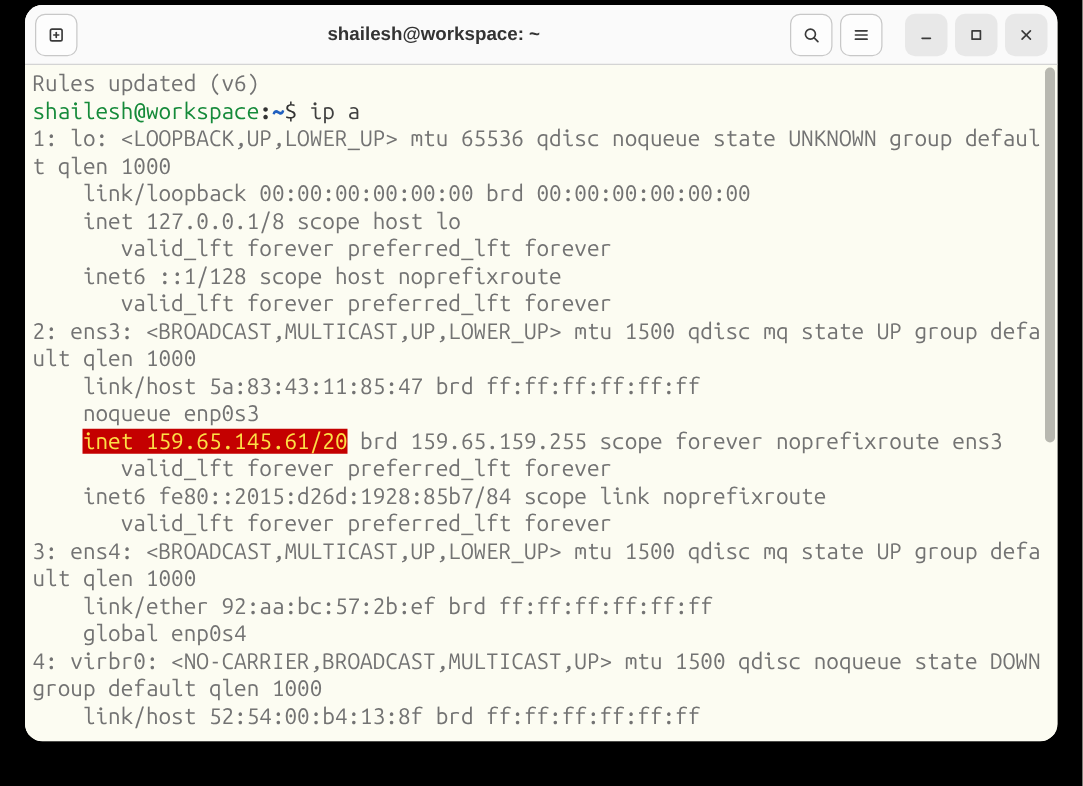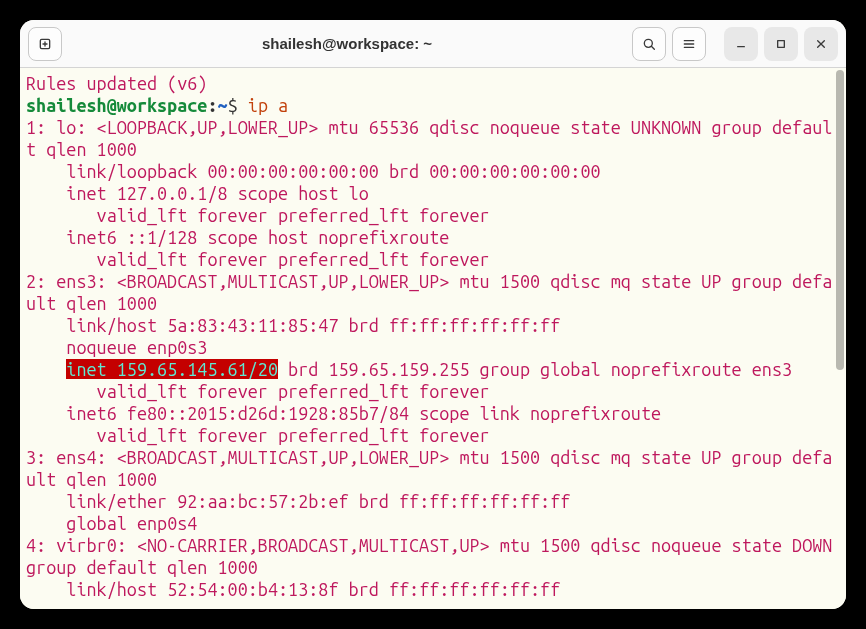--- a/index.html
+++ b/index.html
@@ -8,21 +8,21 @@
     padding: 0;
     background: #000;
     font-family: sans-serif;
     width: 866px;
     height: 629px;
     overflow: hidden;
   }
   .window {
     position: absolute;
     left: 20px;
-    top: 20px;
+    top: 4px;
     width: 826px;
     height: 589px;
     background: #fafaf0;
     border-radius: 14px;
     overflow: hidden;
     box-shadow: 0 2px 10px rgba(0,0,0,0.3);
   }
   .titlebar {
     height: 48px;
     background: #fafafa;
@@ -79,27 +79,27 @@
   }
   .sb-thumb{
     position:absolute;
     left:1px;
     width:8px;
     top:2px;
     height:300px;
     background:#b8b8b0;
     border-radius:4px;
   }
-  .user { color: #158a3a; font-weight:700;}
+  .user { color: #158a3a; font-weight:400;}
   .colon{ color:#333; font-weight:700;}
   .path { color: #2060c0; font-weight:700;}
   .dollar{ color:#333;}
-  .cmd { color:#c2410c;}
-  .out { color:#be185d;}
-  .hl  { background:#c40000; color:#5eead4;text-align:right;}
+  .cmd { color:#404040;}
+  .out { color:#737373;}
+  .hl  { background:#c40000; color:#fde047;text-align:right;}
 </style>
 </head>
 <body>
 
 <div class="window">
   <div class="titlebar">
     <div class="tbtn">
       <svg viewBox="0 0 24 24">
           <rect x="5" y="5" width="14" height="14" rx="2"></rect>
           <line x1="12" y1="9" x2="12" y2="15"></line>
@@ -143,21 +143,21 @@
 <span class="user">shailesh@workspace</span><span class="colon">:</span><span class="path">~</span><span class="dollar">$ </span><span class="cmd">ip a</span>
 <span class="out">1: lo: &lt;LOOPBACK,UP,LOWER_UP&gt; mtu 65536 qdisc noqueue state UNKNOWN group default qlen 1000</span>
 <span class="out">    link/loopback 00:00:00:00:00:00 brd 00:00:00:00:00:00</span>
 <span class="out">    inet 127.0.0.1/8 scope host lo</span>
 <span class="out">       valid_lft forever preferred_lft forever</span>
 <span class="out">    inet6 ::1/128 scope host noprefixroute</span>
 <span class="out">       valid_lft forever preferred_lft forever</span>
 <span class="out">2: ens3: &lt;BROADCAST,MULTICAST,UP,LOWER_UP&gt; mtu 1500 qdisc mq state UP group default qlen 1000</span>
 <span class="out">    link/host 5a:83:43:11:85:47 brd ff:ff:ff:ff:ff:ff</span>
 <span class="out">    noqueue enp0s3</span>
-<span class="out">    </span><span class="hl">inet 159.65.145.61/20</span><span class="out"> brd 159.65.159.255 group global noprefixroute ens3</span>
+<span class="out">    </span><span class="hl">inet 159.65.145.61/20</span><span class="out"> brd 159.65.159.255 scope forever noprefixroute ens3</span>
 <span class="out">       valid_lft forever preferred_lft forever</span>
 <span class="out">    inet6 fe80::2015:d26d:1928:85b7/84 scope link noprefixroute</span>
 <span class="out">       valid_lft forever preferred_lft forever</span>
 <span class="out">3: ens4: &lt;BROADCAST,MULTICAST,UP,LOWER_UP&gt; mtu 1500 qdisc mq state UP group default qlen 1000</span>
 <span class="out">    link/ether 92:aa:bc:57:2b:ef brd ff:ff:ff:ff:ff:ff</span>
 <span class="out">    global enp0s4</span>
 <span class="out">4: virbr0: &lt;NO-CARRIER,BROADCAST,MULTICAST,UP&gt; mtu 1500 qdisc noqueue state DOWN group default qlen 1000</span>
 <span class="out">    link/host 52:54:00:b4:13:8f brd ff:ff:ff:ff:ff:ff</span></div>
 
   <div class="scrollbar">

